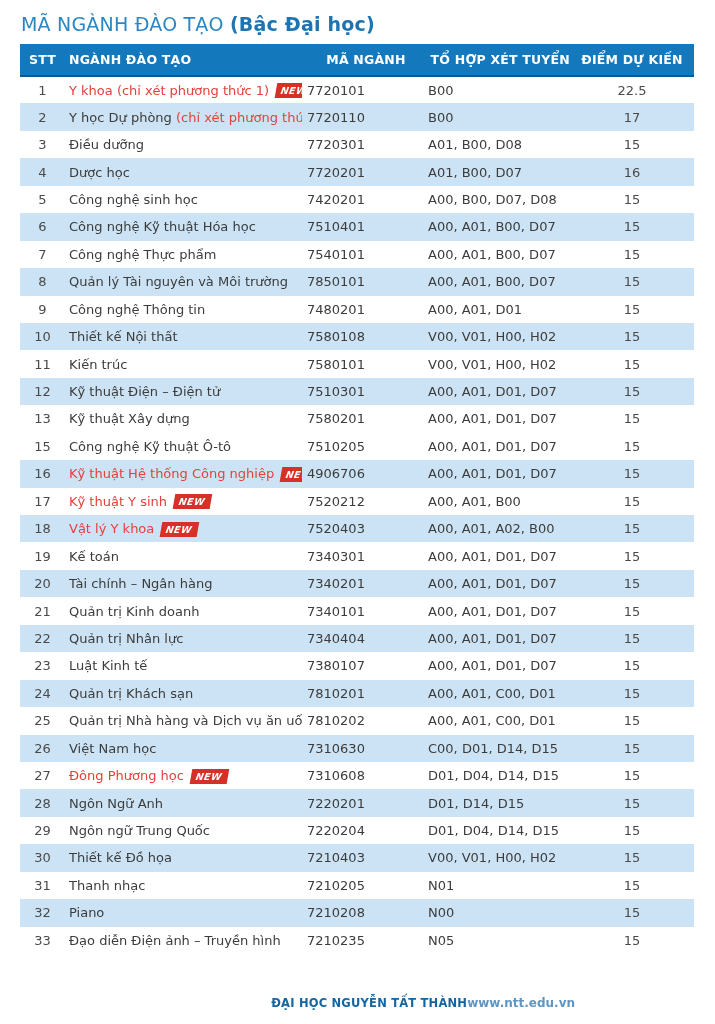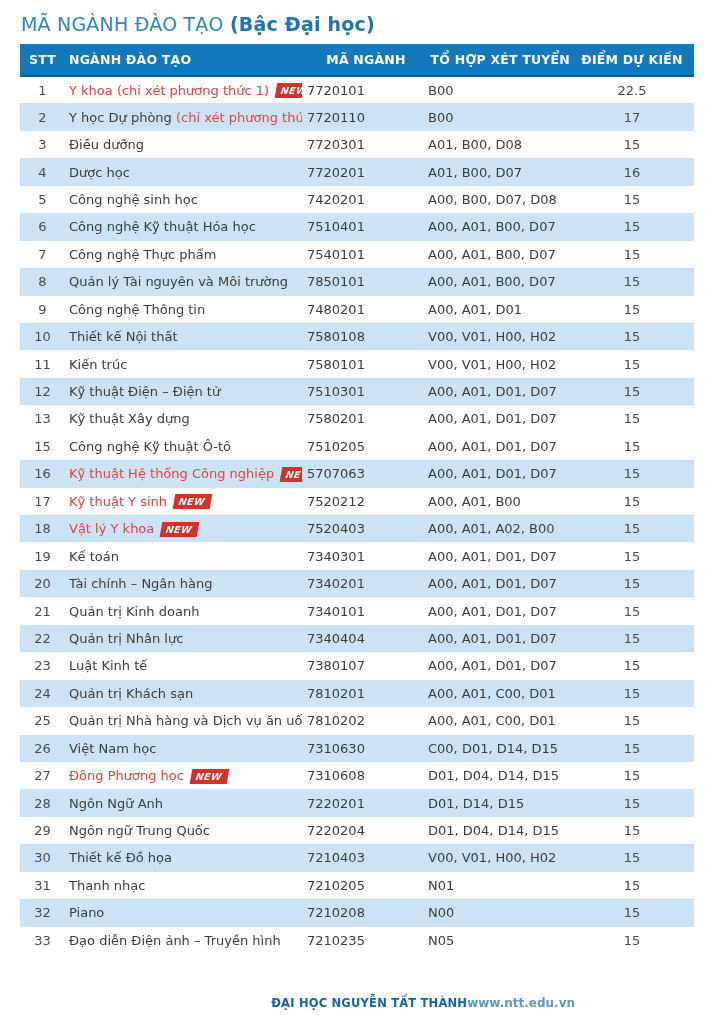--- a/index.html
+++ b/index.html
@@ -218,21 +218,21 @@
         <tr>
           <td class="stt">15</td>
           <td class="name"><span>Công nghệ Kỹ thuật Ô-tô</span></td>
           <td class="code">7510205</td>
           <td class="combo">A00, A01, D01, D07</td>
           <td class="score">15</td>
         </tr>
         <tr class="alt">
           <td class="stt">16</td>
           <td class="name"><span class="red">Kỹ thuật Hệ thống Công nghiệp</span><span class="badge">NEW</span></td>
-          <td class="code">5707063</td>
+          <td class="code">4906706</td>
           <td class="combo">A00, A01, D01, D07</td>
           <td class="score">15</td>
         </tr>
         <tr>
           <td class="stt">17</td>
           <td class="name"><span class="red">Kỹ thuật Y sinh</span><span class="badge">NEW</span></td>
           <td class="code">7520212</td>
           <td class="combo">A00, A01, B00</td>
           <td class="score">15</td>
         </tr>

